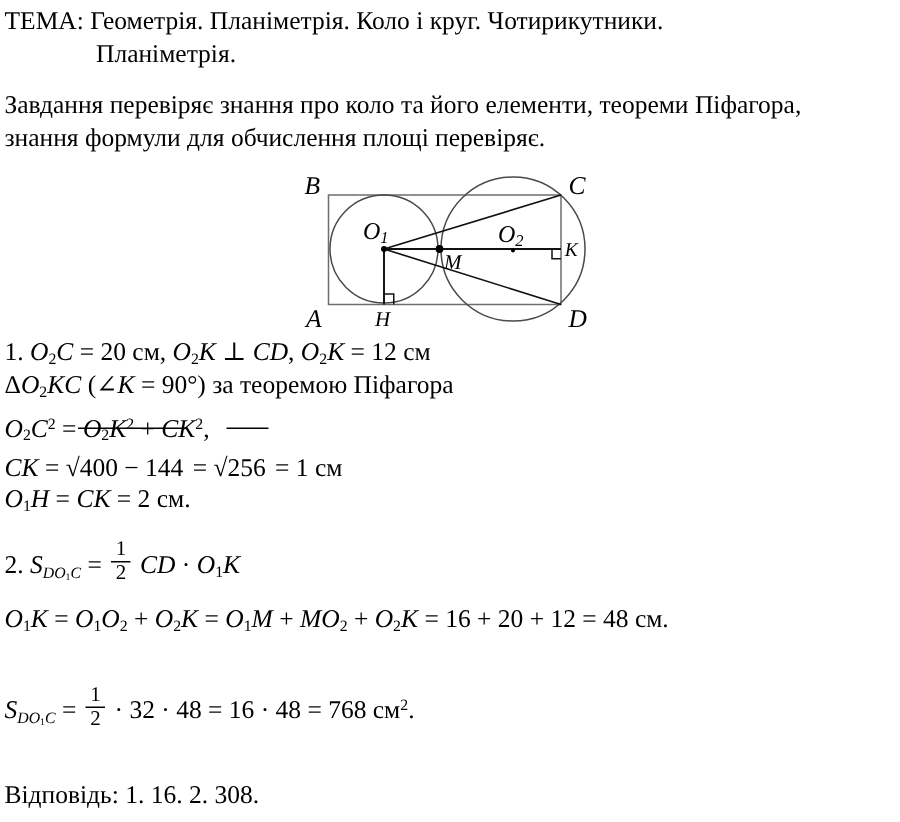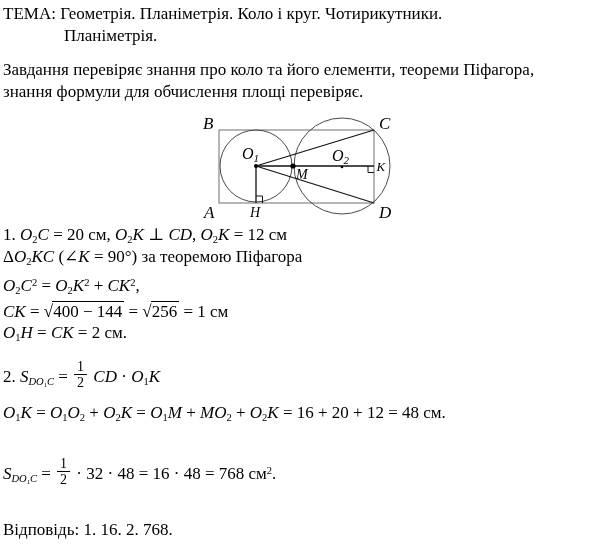--- a/index.html
+++ b/index.html
@@ -17,21 +17,21 @@
   sub{vertical-align:-0.25em}
   sup{vertical-align:0.5em}
   .frac{
     display:inline-flex;flex-direction:column;align-items:center;
     vertical-align:middle;font-size:14px;margin:0 2px;transform:translateY(-3px);
   }
   .frac .num{line-height:15px;padding:0 3px}
   .frac .den{line-height:16px;padding:0 3px;border-top:1px solid #000}
   .sqrt{white-space:nowrap}
   .rad{letter-spacing:-1px}
-  .vinc{border-top:1.2px solid #000;padding:0 2px 0 1px}
+  .vinc{border-top:1.2px solid #000;padding:16px 2px 0 1px}
   svg text{font-family:"Liberation Serif","DejaVu Serif",serif;font-style:italic;fill:#000}
 </style>
 </head>
 <body>
 
 <div class="abs bold" style="top:4px">ТЕМА: Геометрія. Планіметрія. Коло і круг. Чотирикутники.</div>
 <div class="abs bold" style="top:26px;left:64px">Планіметрія.</div>
 
 <div class="abs" style="top:60px">Завдання перевіряє знання про коло та його елементи, теореми Піфагора,</div>
 <div class="abs" style="top:82px">знання формули для обчислення площі перевіряє.</div>
@@ -61,13 +61,13 @@
 </svg>
 
 <div class="abs" style="top:225px"><span class="mr">1. </span><span class="mi">O</span><sub><span class="mr">2</span></sub><span class="mi">C</span><span class="mr"> = 20 см, </span><span class="mi">O</span><sub><span class="mr">2</span></sub><span class="mi">K</span><span class="mr"> ⊥ </span><span class="mi">CD</span><span class="mr">, </span><span class="mi">O</span><sub><span class="mr">2</span></sub><span class="mi">K</span><span class="mr"> = 12 см</span></div>
 <div class="abs" style="top:247px"><span class="mr">Δ</span><span class="mi">O</span><sub><span class="mr">2</span></sub><span class="mi">KC</span><span class="mr"> (∠</span><span class="mi">K</span><span class="mr"> = 90°) за теоремою Піфагора</span></div>
 <div class="abs" style="top:276px"><span class="mi">O</span><sub><span class="mr">2</span></sub><span class="mi">C</span><sup><span class="mr">2</span></sup><span class="mr"> = </span><span class="mi">O</span><sub><span class="mr">2</span></sub><span class="mi">K</span><sup><span class="mr">2</span></sup><span class="mr"> + </span><span class="mi">CK</span><sup><span class="mr">2</span></sup><span class="mr">,</span></div>
 <div class="abs" style="top:302px"><span class="mi">CK</span><span class="mr"> = </span><span class="sqrt"><span class="rad">√</span><span class="vinc"><span class="mr">400 − 144</span></span></span><span class="mr"> = </span><span class="sqrt"><span class="rad">√</span><span class="vinc"><span class="mr">256</span></span></span><span class="mr"> = 1 см</span></div>
 <div class="abs" style="top:323px"><span class="mi">O</span><sub><span class="mr">1</span></sub><span class="mi">H</span><span class="mr"> = </span><span class="mi">CK</span><span class="mr"> = 2 см.</span></div>
 <div class="abs" style="top:362px"><span class="mr">2. </span><span class="mi">S</span><sub><span class="mi">DO</span><sub><span class="mr">1</span></sub><span class="mi">C</span></sub><span class="mr"> = </span><span class="frac"><span class="num"><span class="mr">1</span></span><span class="den"><span class="mr">2</span></span></span><span class="mr"> </span><span class="mi">CD</span><span class="mr"> · </span><span class="mi">O</span><sub><span class="mr">1</span></sub><span class="mi">K</span></div>
 <div class="abs" style="top:403px"><span class="mi">O</span><sub><span class="mr">1</span></sub><span class="mi">K</span><span class="mr"> = </span><span class="mi">O</span><sub><span class="mr">1</span></sub><span class="mi">O</span><sub><span class="mr">2</span></sub><span class="mr"> + </span><span class="mi">O</span><sub><span class="mr">2</span></sub><span class="mi">K</span><span class="mr"> = </span><span class="mi">O</span><sub><span class="mr">1</span></sub><span class="mi">M</span><span class="mr"> + </span><span class="mi">MO</span><sub><span class="mr">2</span></sub><span class="mr"> + </span><span class="mi">O</span><sub><span class="mr">2</span></sub><span class="mi">K</span><span class="mr"> = 16 + 20 + 12 = 48 см.</span></div>
 <div class="abs" style="top:459px"><span class="mi">S</span><sub><span class="mi">DO</span><sub><span class="mr">1</span></sub><span class="mi">C</span></sub><span class="mr"> = </span><span class="frac"><span class="num"><span class="mr">1</span></span><span class="den"><span class="mr">2</span></span></span><span class="mr"> · 32 · 48 = 16 · 48 = 768 см</span><sup><span class="mr">2</span></sup><span class="mr">.</span></div>
-<div class="abs" style="top:520px"><span class="mb">Відповідь: 1. </span><span class="mr">16. </span><span class="mb">2. </span><span class="mr">768.</span></div>
+<div class="abs" style="top:520px"><span class="mb">Відповідь: 1. </span><span class="mr">16. </span><span class="mb">2. </span><span class="mr">308.</span></div>
 
 </body></html>

